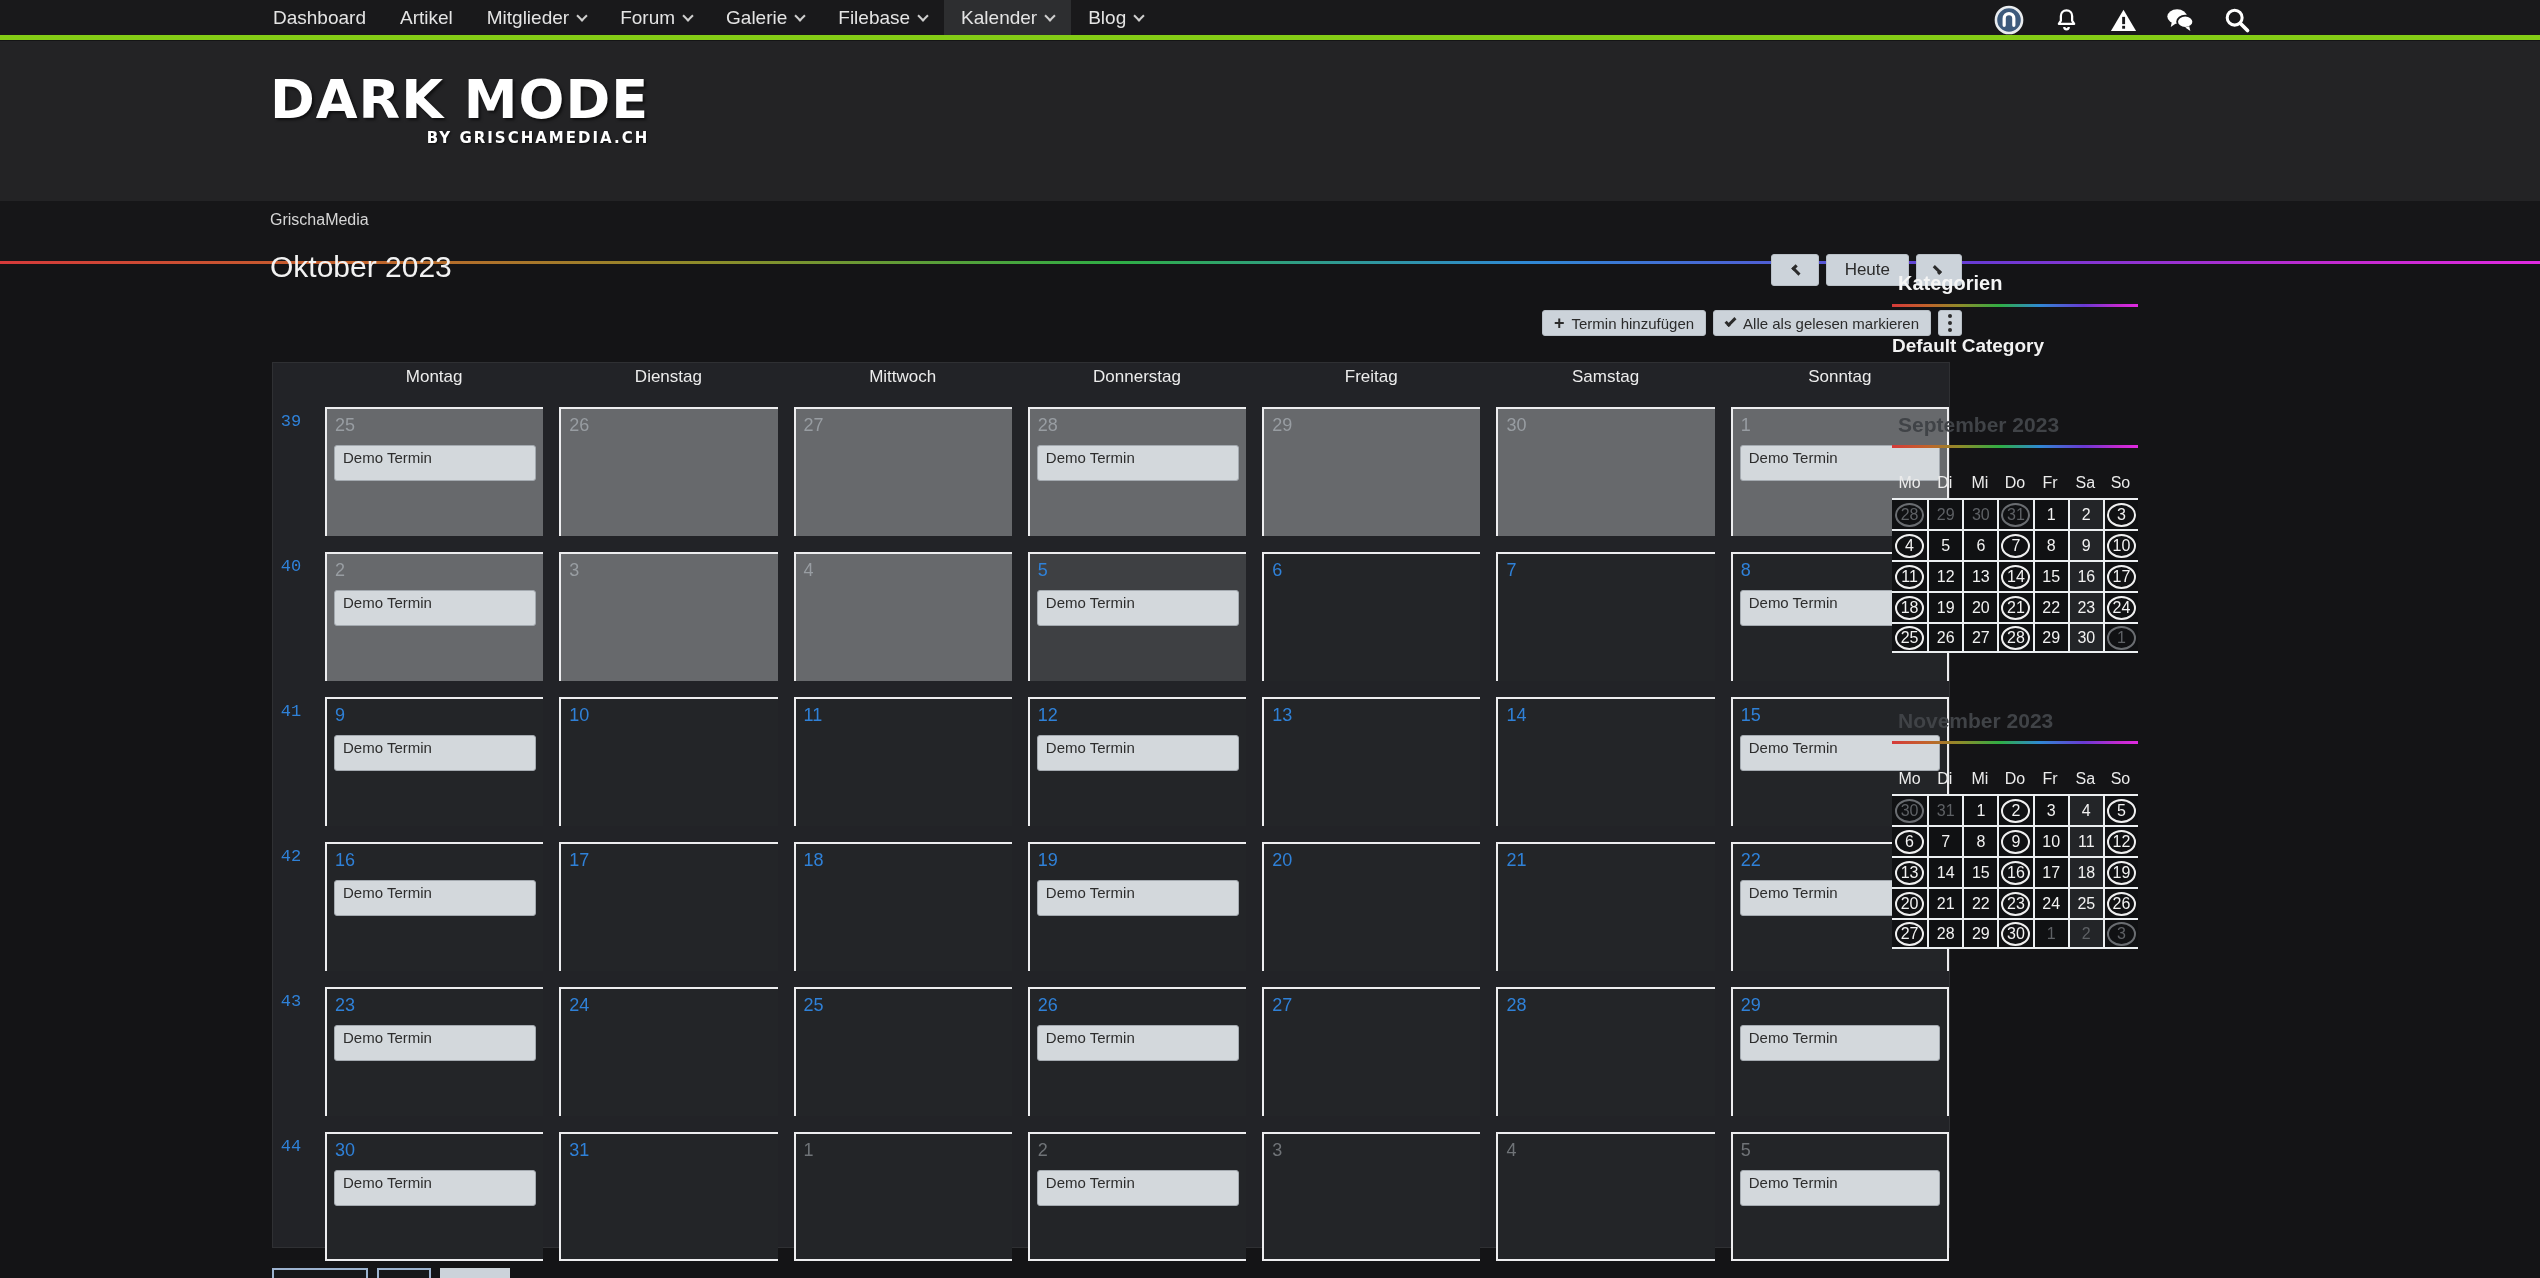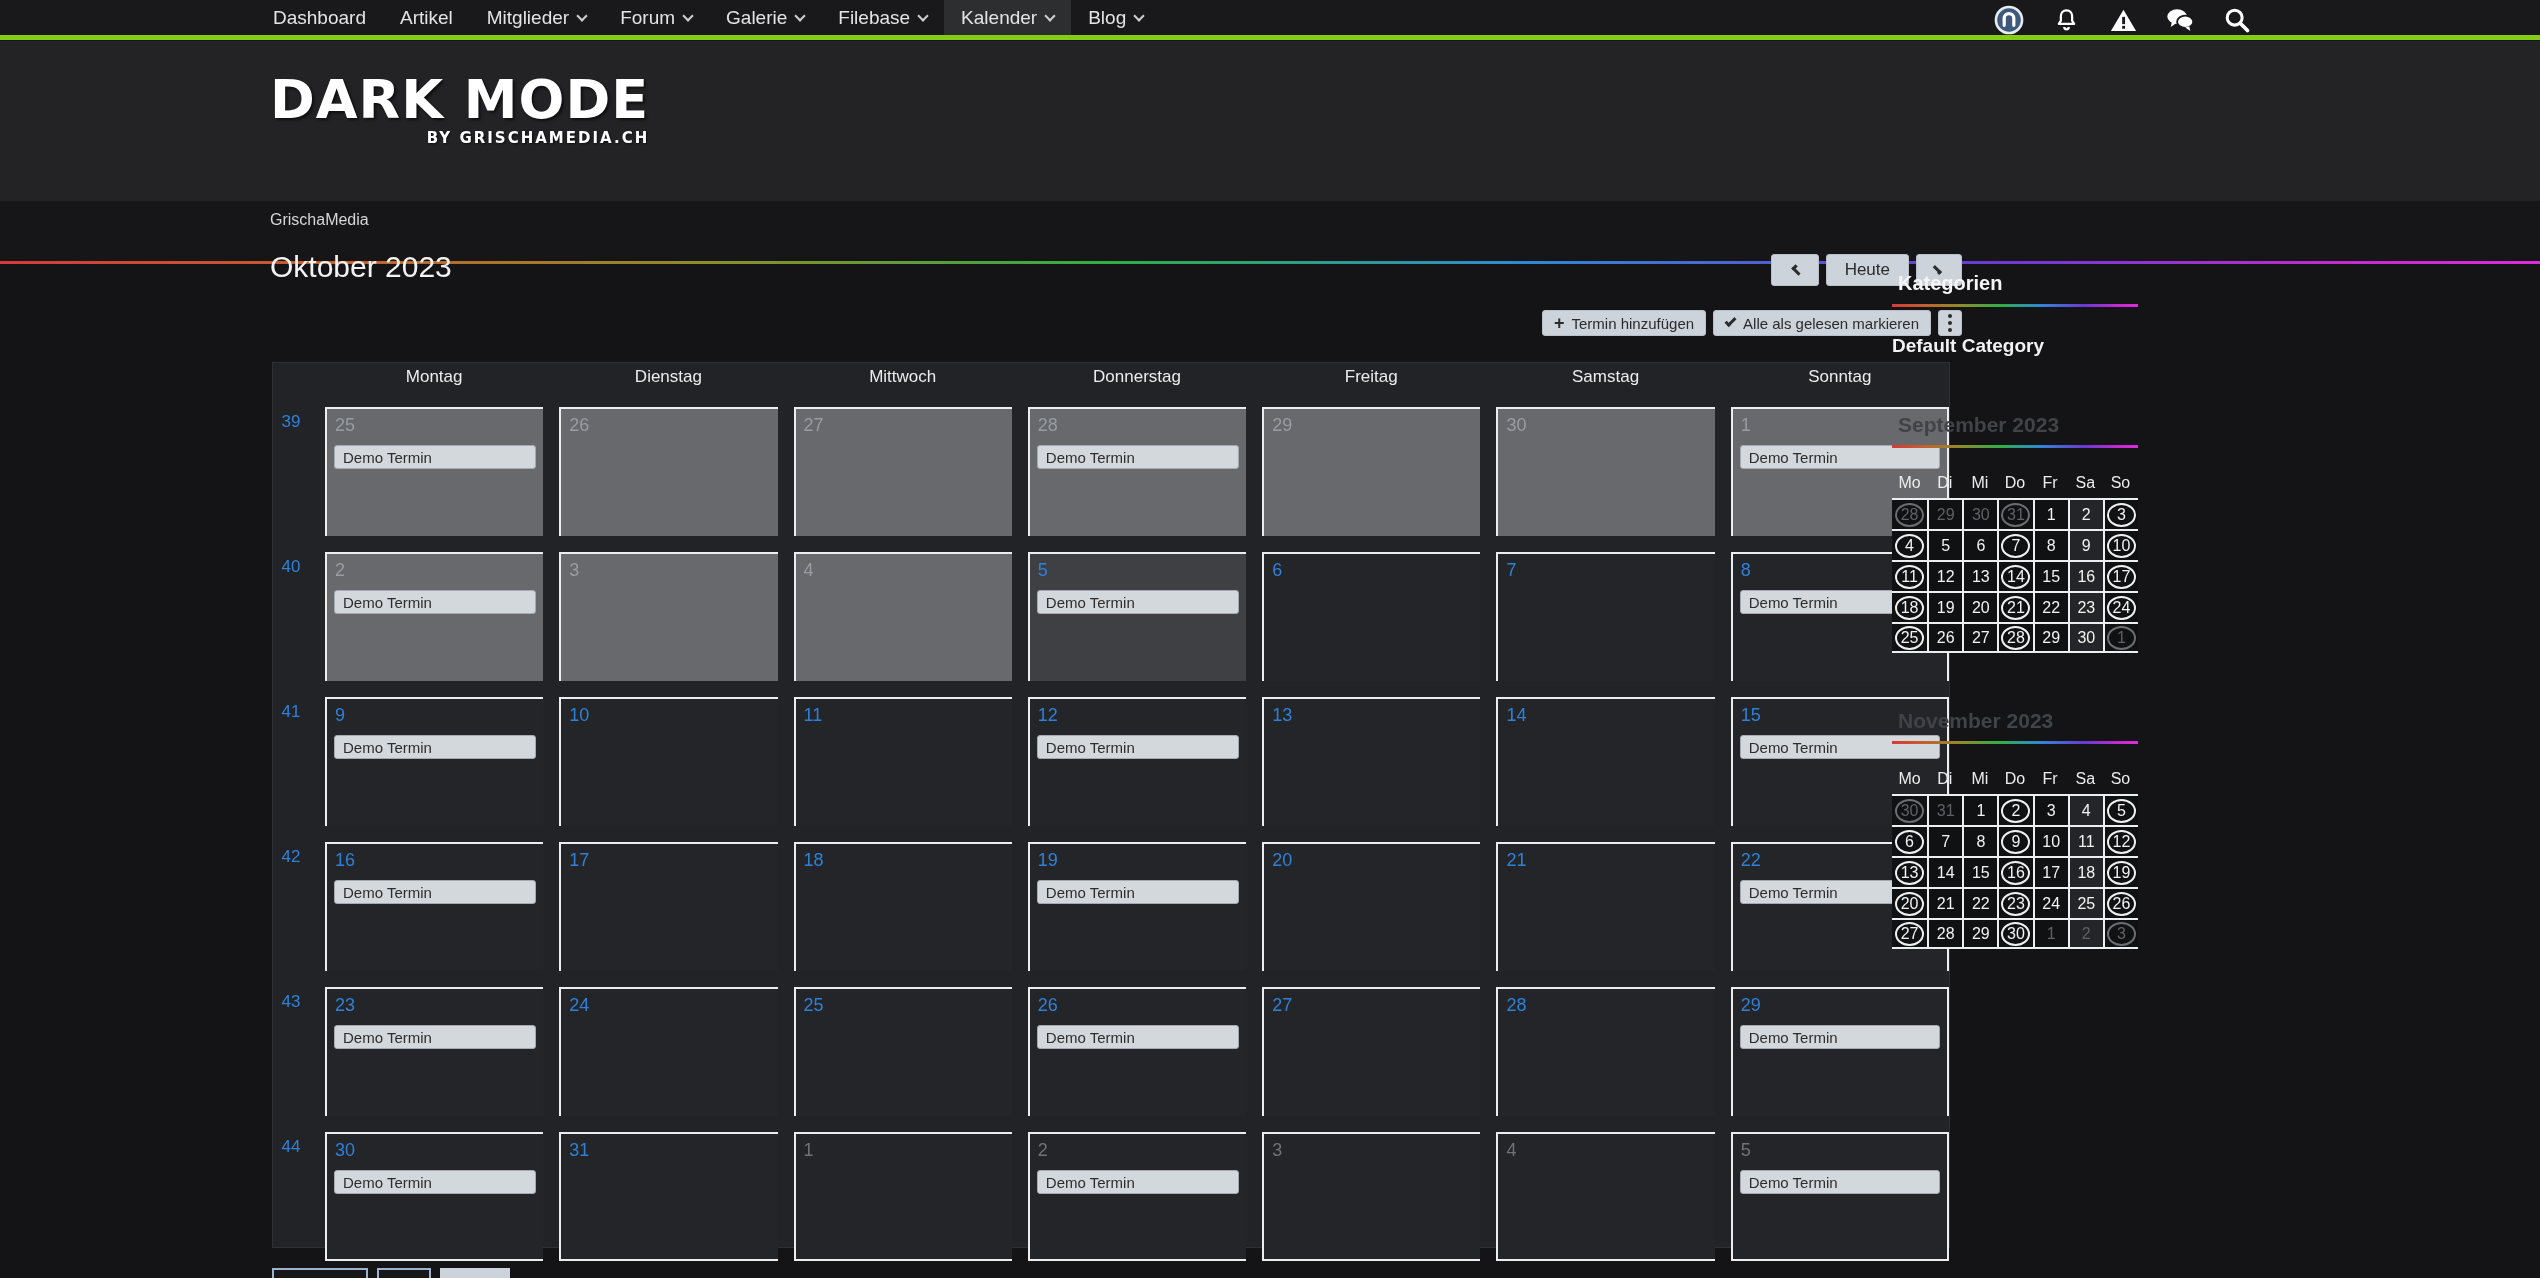--- a/index.html
+++ b/index.html
@@ -41,30 +41,30 @@
   .kebab { flex-direction: column; gap: 3px; width: 24px; }
   .kebab i { width: 4px; height: 4px; border-radius: 50%; background: #2b2b2b; }
 
   
   .panel { position: absolute; left: 272px; top: 362px; width: 1678px; height: 886px; background: #222327; border: 1px solid #2f3033; }
   .tabs { margin: 16px 18px 0 18px; border-bottom: 2px solid #efefef; display: flex; }
   .tab { font-size: 21px; color: #f5f5f5; padding: 0 0 11px 0; margin-right: 32px; cursor: pointer; position: relative; top: 2px; }
   .tab.active { border-bottom: 4px solid #2679cc; padding-bottom: 8px; }
   .cal-grid { display: grid; grid-template-columns: 36px repeat(7, 1fr); margin: 0; gap: 16px; }
   .wd-head { height: 28px; display: flex; align-items: center; justify-content: center; font-size: 17px; color: #ececec; }
-  .weeknum { height: 129px; font-size: 17px; color: #2f81d8; text-align: center; padding-top: 5px; cursor: pointer; }
+  .weeknum { height: 129px; font-size: 17px; color: #2f81d8; text-align: center; padding-top: 5px; cursor: pointer; font-family: Liberation Mono, monospace; }
   .cell { height: 129px; border-left: 2px solid #ededef; border-top: 2px solid #ededef; background: #232528; overflow: hidden; }
   .cell.last-col { border-right: 2px solid #ededef; }
   .cell.last-row { border-bottom: 2px solid #ededef; }
   .cell.past { background: #67696c; }
   .cell.today { background: #3e4043; }
   .daynum { display: inline-block; font-size: 18px; color: #2f81d8; padding: 6px 0 0 8px; cursor: pointer; }
   .past .daynum { color: #989da2; cursor: default; }
   .cell.other .daynum { color: #6f7377; cursor: default; }
-  .event { margin: 9px 7px 0 7px; background: #d3d8dc; border: 1px solid #a4aab0; border-radius: 3px; color: #2d2d2d; font-size: 15px; padding: 2px 8px; height: 24px; line-height: 19px; cursor: pointer; white-space: nowrap; overflow: hidden; }
+  .event { margin: 9px 7px 0 7px; background: #d3d8dc; border: 1px solid #a4aab0; border-radius: 3px; color: #2d2d2d; font-size: 15px; padding: 2px 8px; height: 36px; line-height: 19px; cursor: pointer; white-space: nowrap; overflow: hidden; }
 
   
   .sidebar { position: absolute; left: 1892px; top: 272px; width: 246px; }
   .sb-heading { font-size: 20px; font-weight: bold; color: #f5f5f5; padding: 0 0 9px 6px; }
   .sb-category { font-size: 19px; font-weight: bold; color: #f2f2f2; margin-top: 28px; cursor: pointer; }
   .minical { margin-top: 56px; }
   .mc-title { font-size: 21px; font-weight: bold; color: #404347; padding: 0 0 8px 6px; }
   .mc-grid { display: grid; grid-template-columns: repeat(7, 1fr); margin-top: 20px; }
   .mc-head { height: 30px; display: flex; align-items: center; justify-content: center; font-size: 16px; color: #ececec; }
   .mc-cell { height: 31px; display: flex; align-items: center; justify-content: center; font-size: 16px; color: #f2f2f2; background: #101113; border-top: 2px solid #eceff1; border-left: 2px solid #eceff1; cursor: pointer; }

